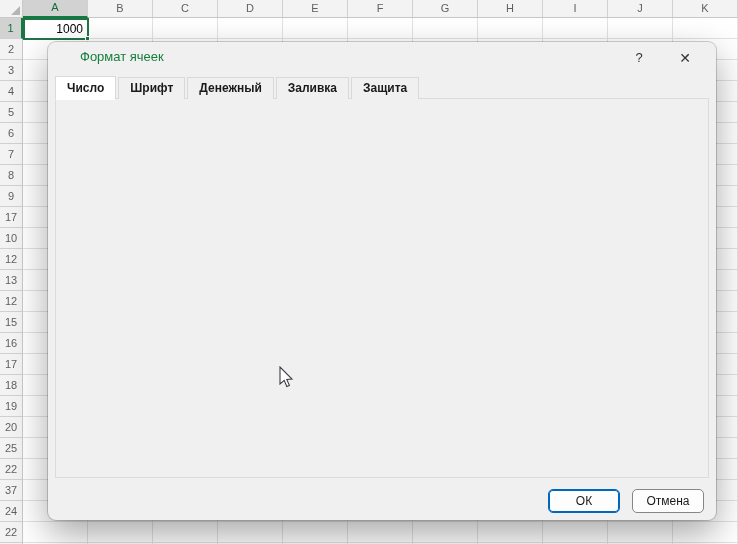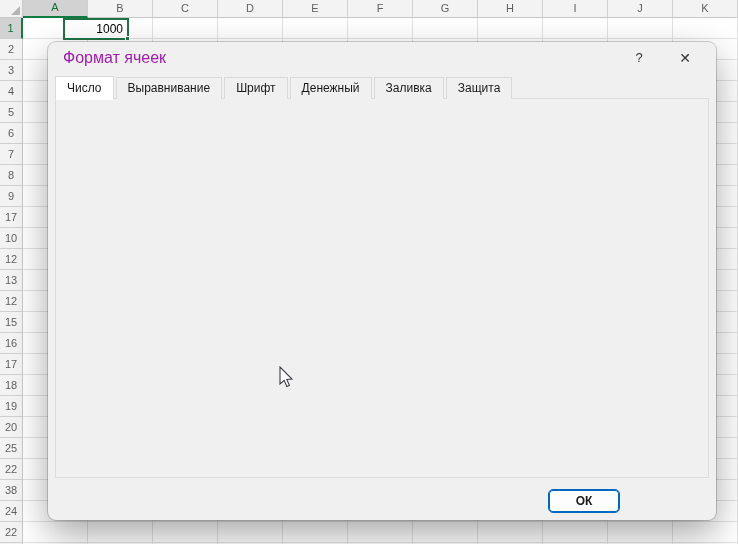--- a/index.html
+++ b/index.html
@@ -17,35 +17,35 @@
   .col-h.sel { background:#d2d2d2; color:#0f703b; border-bottom:2px solid #107c41; line-height:15px; }
   .row-headers { position:absolute; left:0; top:18px; width:23px; }
   .row-h { width:23px; height:21px; font-size:11px; color:#5f5f5f; text-align:center; line-height:20px;
     background:#f3f3f3; border-right:1px solid #c8c8c8; border-bottom:1px solid #d0d0d0; }
   .row-h.sel { background:#d2d2d2; color:#0f703b; border-right:2px solid #107c41; }
   .cells { position:absolute; left:23px; top:18px; width:715px; height:526px; background:#ffffff;
     background-image:
       repeating-linear-gradient(to right, transparent 0 64px, #e2e2e2 64px 65px),
       repeating-linear-gradient(to bottom, transparent 0 20px, #e2e2e2 20px 21px); }
   .cell-a1 { position:absolute; left:23px; top:18px; width:66px; height:22px; background:#fff;
-    border:2px solid #217346; font-size:12px; color:#000; text-align:right; padding:2px 4px 0 0;margin-left:40px; }
+    border:2px solid #217346; font-size:12px; color:#000; text-align:right; padding:2px 4px 0 0; }
   .cell-a1 .handle { position:absolute; right:-3px; bottom:-3px; width:5px; height:5px;
     background:#217346; border:1px solid #fff; }
 
   
   .dialog { position:absolute; left:48px; top:42px; width:668px; height:478px; background:#f0f0f0;
     border-radius:8px; box-shadow:0 0 0 1px rgba(0,0,0,0.18), 0 14px 36px rgba(0,0,0,0.35);
     font-size:12px; color:#1a1a1a; }
-  .dlg-title { position:absolute; left:15px; top:7px; font-size:16px; color:#a21caf; }
+  .dlg-title { position:absolute; left:32px; top:7px; font-size:13px; color:#15803d; }
   .dlg-btn { position:absolute; top:5px; width:26px; height:22px; text-align:center; line-height:22px;
     font-size:13px; color:#333; cursor:default; }
   .dlg-help { left:578px; }
   .dlg-close { left:624px; font-size:14px; }
 
-  .tabs { position:absolute; left:7px; top:35px; height:22px; display:flex; align-items:flex-end; z-index:2; }
+  .tabs { position:absolute; left:7px; top:35px; height:22px; display:flex; align-items:flex-end; z-index:2;font-weight:bold; }
   .tab { padding:3px 11px 4px 11px; font-size:12px; background:#f0f0f0;
     border:1px solid #d9d9d9; border-bottom:none; margin-right:2px; color:#1a1a1a; }
   .tab.active { background:#ffffff; padding-top:4px; margin-bottom:-1px; border-bottom:1px solid #ffffff; }
   .tab-page { position:absolute; left:7px; top:56px; width:654px; height:380px;
     background:#f0f0f0; border:1px solid #dcdcdc; z-index:1; }
 
   .lbl { position:absolute; font-size:12px; color:#1a1a1a; white-space:nowrap; }
   .u { text-decoration:underline; }
 
   .listbox { position:absolute; background:#fff; border:1px solid #7a7a7a; }
@@ -80,21 +80,21 @@
   .neg-item { font-size:12px; line-height:16px; padding-left:4px; white-space:nowrap; }
   .neg-item.sel { background:#0078d7; color:#fff; }
   .neg-item.red { color:#ff0000; }
   .neg-item.black { color:#000; }
 
   .desc { position:absolute; left:14px; top:361px; width:645px; font-size:12px; line-height:15px; color:#1a1a1a; }
 
   .btn { position:absolute; top:447px; width:72px; height:24px; background:#fdfdfd;
     border:1px solid #868686; border-radius:5px; font-size:12px; color:#1a1a1a;
     text-align:center; line-height:22px; }
-  .btn-ok { left:500px; border:1px solid #0067c0; box-shadow:inset 0 0 0 1px #0067c0;font-weight:bold; }
+  .btn-ok { left:500px; border:1px solid #0067c0; box-shadow:inset 0 0 0 1px #0067c0; }
   .btn-cancel { left:584px; }
 
   .cursor { position:absolute; left:278px; top:366px; z-index:10; }
 </style>
 </head>
 <body>
 
 <div class="cells"></div>
 <div class="grid-corner">
     <div class="tri"></div>
@@ -128,38 +128,37 @@
     <div class="row-h">13</div>
     <div class="row-h">12</div>
     <div class="row-h">15</div>
     <div class="row-h">16</div>
     <div class="row-h">17</div>
     <div class="row-h">18</div>
     <div class="row-h">19</div>
     <div class="row-h">20</div>
     <div class="row-h">25</div>
     <div class="row-h">22</div>
-    <div class="row-h">38</div>
+    <div class="row-h">37</div>
     <div class="row-h">24</div>
     <div class="row-h">22</div>
     <div class="row-h">26</div>
   </div>
 <div class="cell-a1">
   <span>1000</span>
   <div class="handle"></div>
 </div>
 
 <div class="dialog">
   <div class="dlg-title">Формат ячеек</div>
   <div class="dlg-btn dlg-help">?</div>
   <div class="dlg-btn dlg-close">✕</div>
 
   <div class="tabs" id="tabs">
       <div class="tab active">Число</div>
-      <div class="tab">Выравнивание</div>
       <div class="tab">Шрифт</div>
       <div class="tab">Денежный</div>
       <div class="tab">Заливка</div>
       <div class="tab">Защита</div>
     </div>
   <div class="tab-page"></div>
 
   <div class="lbl" style="left:14px; top:62px;">
     <span></span><span class="u">Ч</span><span>исловые форматы:</span>
   </div>
@@ -217,17 +216,18 @@
       </div>
     <div class="lb-scroll">
       <div class="arr up">▲</div>
       <div class="arr down">▼</div>
     </div>
   </div>
 
   <div class="desc">Числовой формат является наиболее общим способом представления чисел. Для вывода денежных значений используются также форматы ''Денежный'' и ''Финансовый''.</div>
 
   <div class="btn btn-ok">ОК</div>
+  <div class="btn btn-cancel">Отмена</div>
 </div>
 
 <svg class="cursor" width="16" height="24" viewBox="0 0 16 24">
   <path d="M2 1 L2 18 L6.2 14.4 L8.8 20.5 L11.4 19.4 L8.8 13.4 L14 13 Z" fill="#ffffff" stroke="#3b3b46" stroke-width="1.1"></path>
 </svg>
 
 </body></html>

